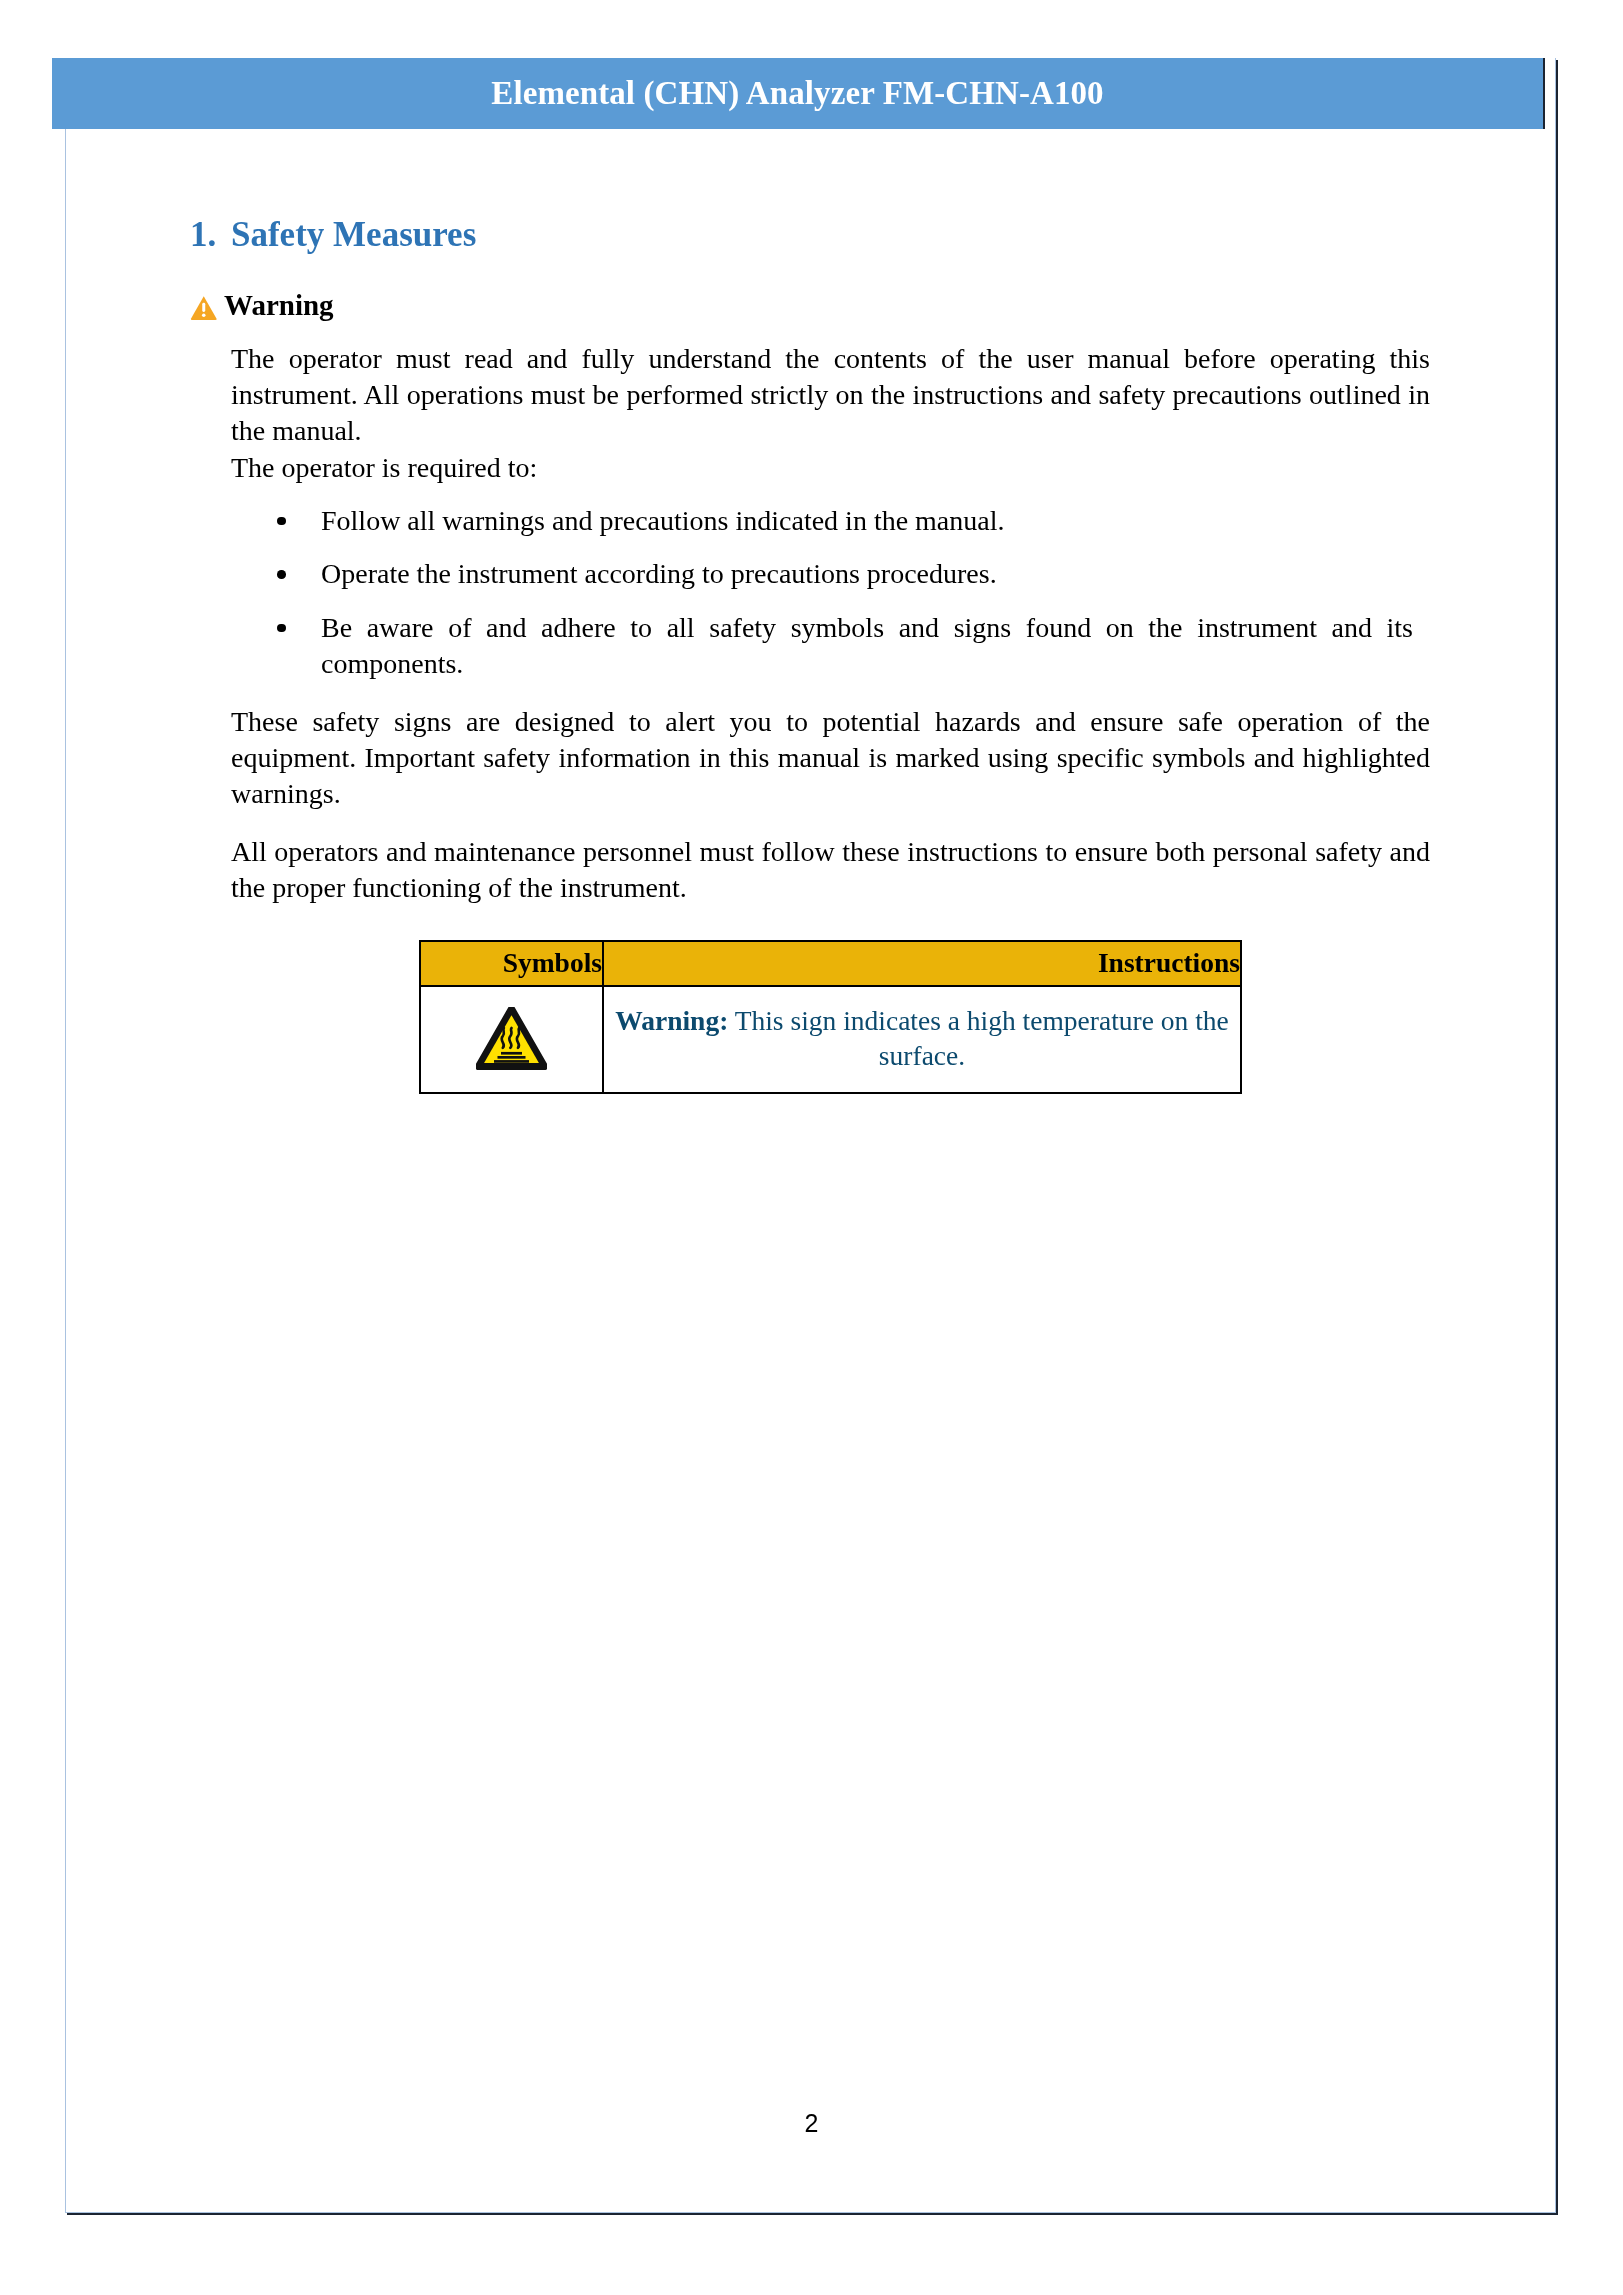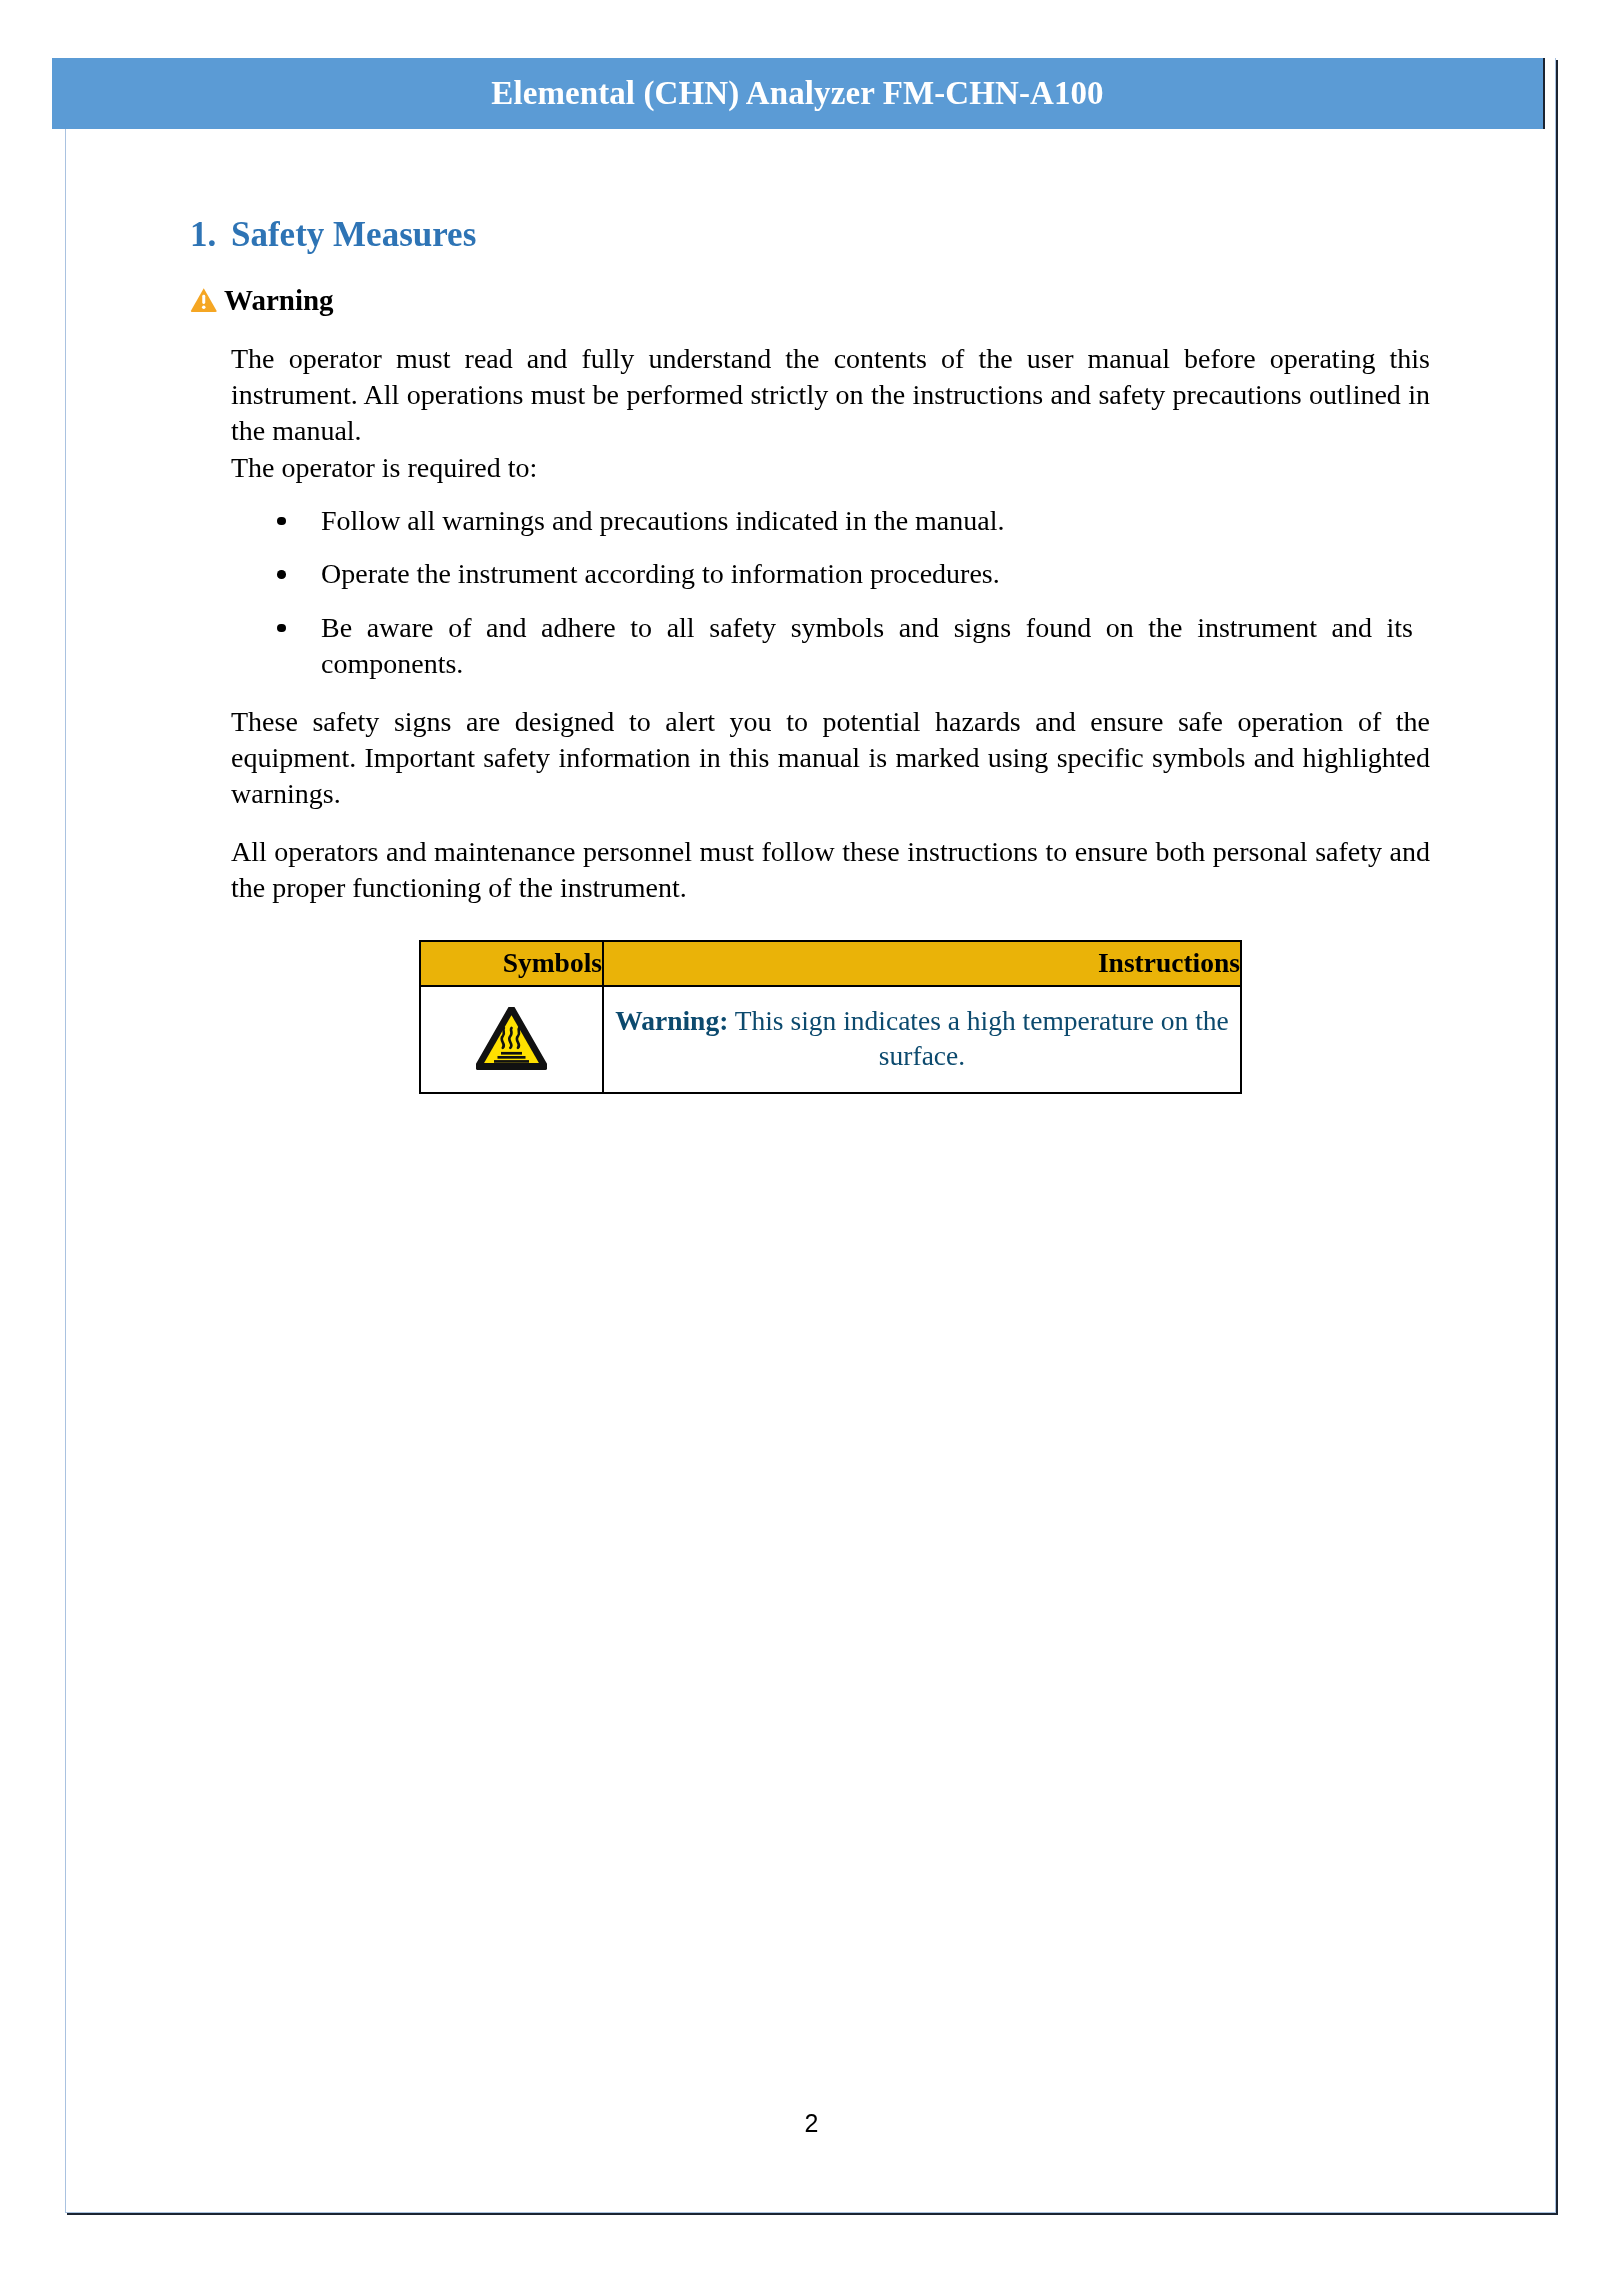--- a/index.html
+++ b/index.html
@@ -73,21 +73,21 @@
   }
   .section-number {
     width: 41px;
     flex: none;
   }
   .section-title { flex: none; }
 
   
   .warning-line {
     display: flex;
-    align-items: flex-start;
+    align-items: flex-end;
     margin-bottom: 2.6px;
     height: 34px;
   }
   .warn-tri-icon {
     width: 27.5px;
     height: 26px;
     flex: none;
     margin-right: 6.5px;
     position: relative;
     top: 1.3px;
@@ -220,21 +220,21 @@
 
     <p class="para last-line-left">The operator is required to:</p>
 
     <ul class="bullet-list">
       <li class="bullet-item">
         <span class="bullet-dot"></span>
         <span>Follow all warnings and precautions indicated in the manual.</span>
       </li>
       <li class="bullet-item">
         <span class="bullet-dot"></span>
-        <span>Operate the instrument according to information procedures.</span>
+        <span>Operate the instrument according to precautions procedures.</span>
       </li>
       <li class="bullet-item">
         <span class="bullet-dot"></span>
         <span>Be aware of and adhere to all safety symbols and signs found on the instrument and its components.</span>
       </li>
     </ul>
 
     <p class="para justify-all">These safety signs are designed to alert you to potential hazards and ensure safe operation of the equipment. Important safety information in this manual is marked using specific symbols and highlighted warnings.</p>
 
     <p class="para justify-all">All operators and maintenance personnel must follow these instructions to ensure both personal safety and the proper functioning of the instrument.</p>

